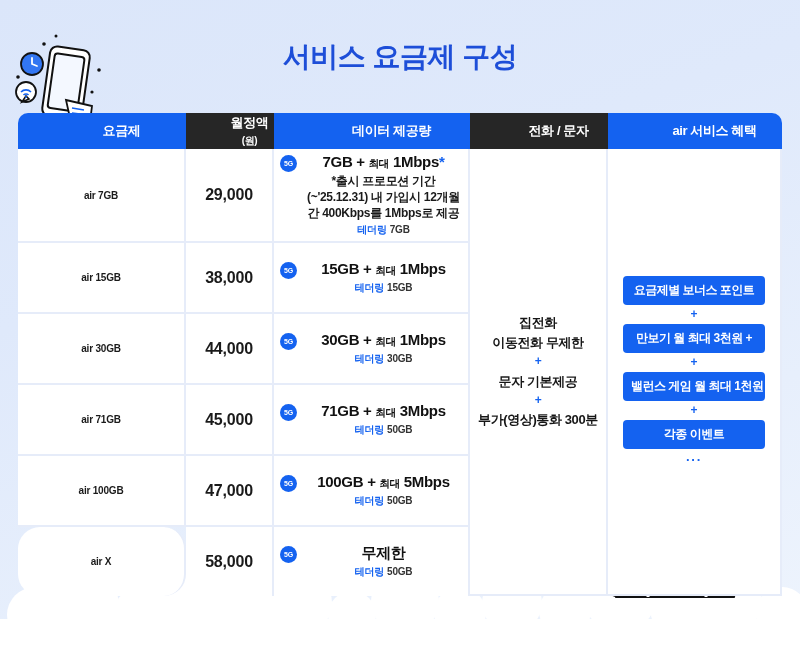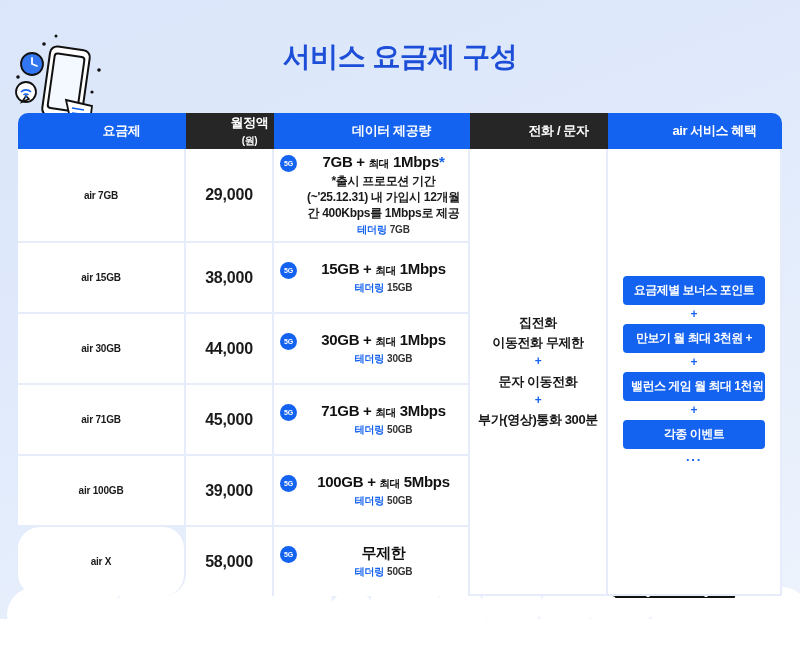--- a/index.html
+++ b/index.html
@@ -238,21 +238,21 @@
               <span class="lbl">테더링</span><span class="val">7GB</span>
             </div>
           </span>
         </div>
       </td>
       <td class="c-voice" rowspan="6">
         <div class="voice-block">
           <div class="voice-line">집전화</div>
           <div class="voice-line">이동전화 무제한</div>
           <div class="plus">+</div>
-          <div class="voice-line">문자 이동전화</div>
+          <div class="voice-line">문자 기본제공</div>
           <div class="plus">+</div>
           <div class="voice-line">부가(영상)통화 300분</div>
         </div>
       </td>
       <td class="c-benefit" rowspan="6">
         <div class="benefit-list">
           <div class="benefit-pill">요금제별 보너스 포인트</div>
           <div class="benefit-plus">+</div>
           <div class="benefit-pill">만보기 월 최대 3천원 +</div>
           <div class="benefit-plus">+</div>
@@ -322,21 +322,21 @@
             <div class="data-teth">
               <span class="lbl">테더링</span><span class="val">50GB</span>
             </div>
           </span>
         </div>
       </td>
     </tr>
 
     <tr>
       <td class="c-name">air 100GB</td>
-      <td class="c-price">39,000</td>
+      <td class="c-price">47,000</td>
       <td class="c-data">
         <div class="data-inner">
           <span class="badge5g">5G</span>
           <span class="data-text">
             <span class="data-main">
               <span>100GB</span>
               <span>+</span>
               <span class="small">최대</span>
               <span>5Mbps</span>
             </span>

